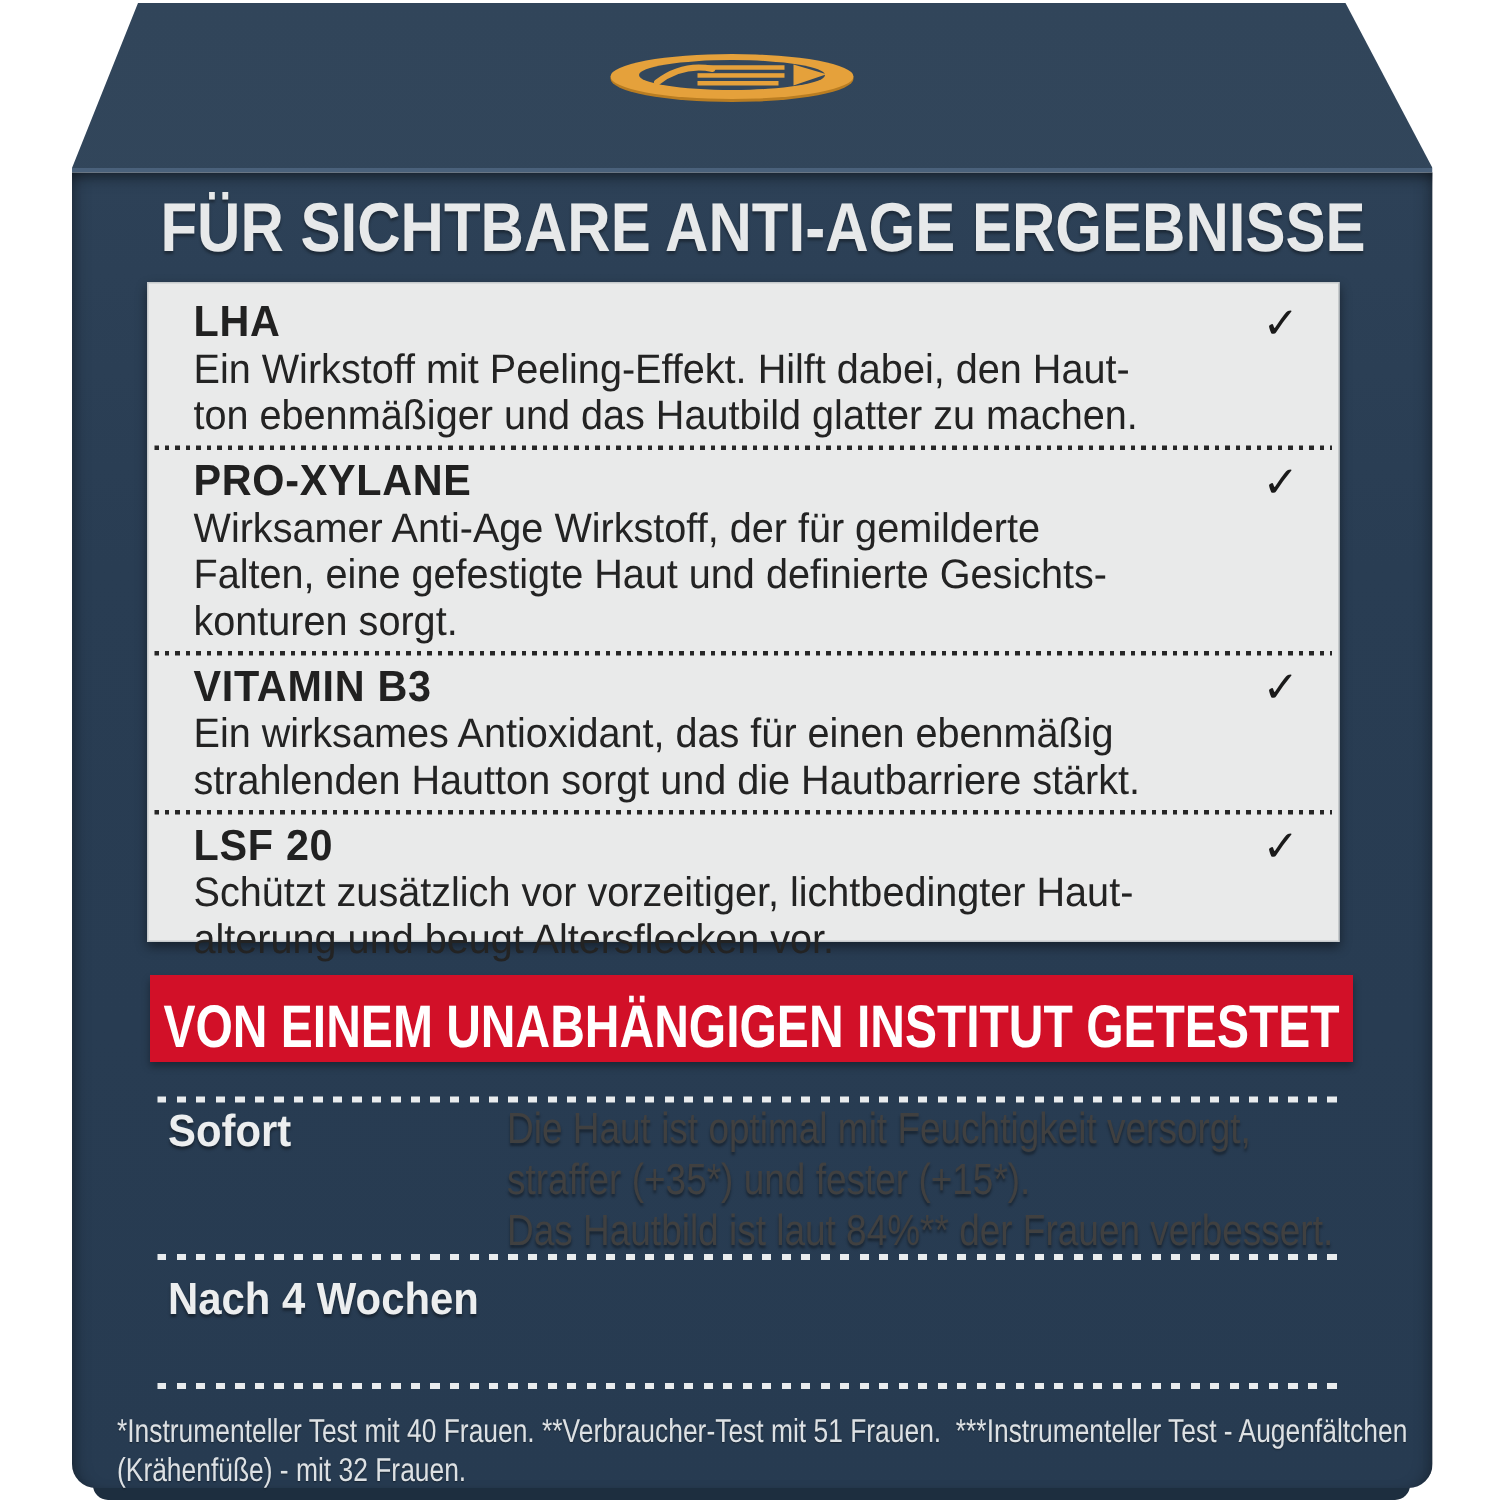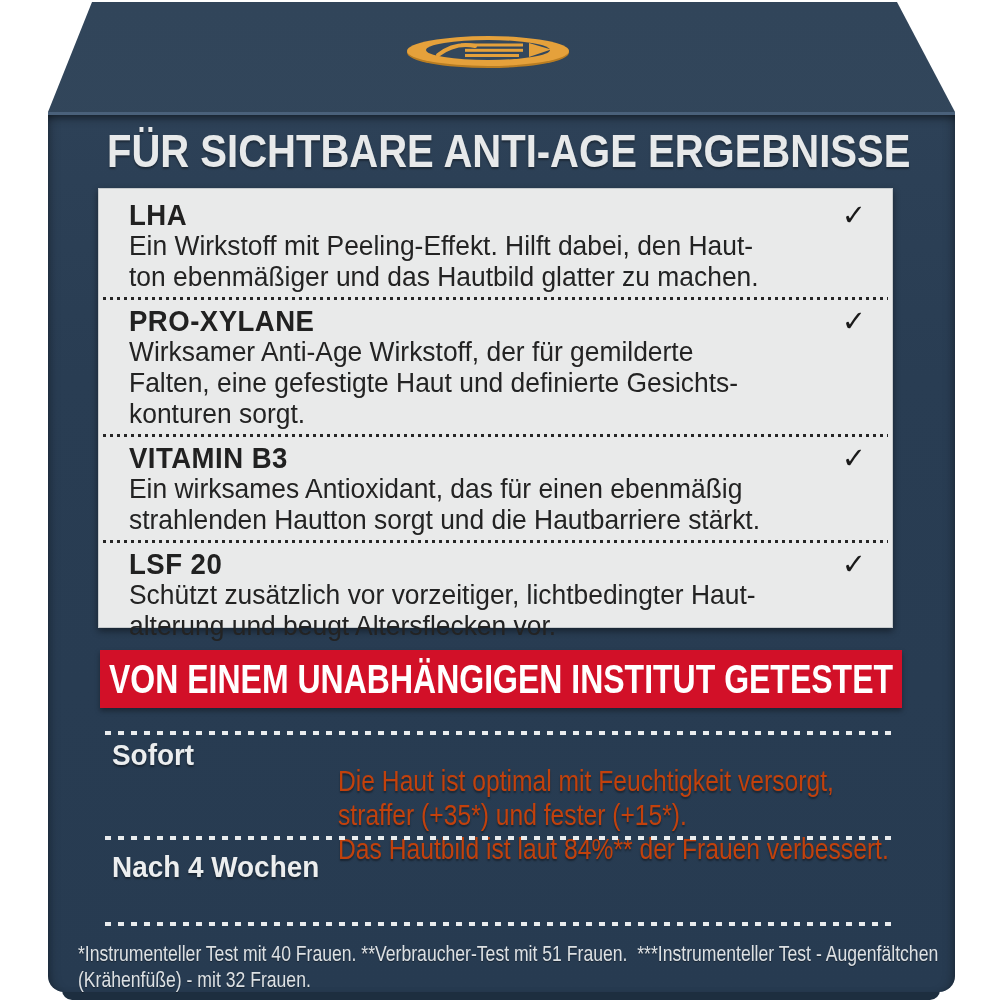--- a/index.html
+++ b/index.html
@@ -39,32 +39,32 @@
     transform:scaleX(0.95);transform-origin:0 50%;white-space:pre;}
   .check{font-size:29px;font-weight:400;color:#1a1a1a;}
   .sec-line{font-size:27.5px;line-height:31px;color:#232323;
     transform:scaleX(0.96);transform-origin:0 50%;white-space:pre;}
   .divider-dark{height:3px;margin:5px -22px 4px -26px;
     background:repeating-linear-gradient(90deg,#262626 0 3px,transparent 3px 7px);}
 
   
   .red-banner{position:absolute;left:100px;top:650px;width:802px;height:58px;
     background:#d21028;color:#ffffff;font-weight:bold;font-size:40px;
-    display:flex;align-items:center;justify-content:center;
+    display:flex;align-items:flex-end;justify-content:center;
     box-shadow:0 3px 5px rgba(0,0,0,.35);}
   .red-banner .inner{transform:scaleX(0.80);transform-origin:50% 50%;white-space:pre;}
 
   
   .wdot{position:absolute;left:105px;width:790px;height:4px;
     background:repeating-linear-gradient(90deg,#e9ecee 0 6px,transparent 6px 13px);}
   .result-label{position:absolute;left:112px;font-size:30px;font-weight:bold;color:#eceeef;
     transform:scaleX(0.93);transform-origin:0 50%;white-space:pre;
     text-shadow:0 2px 2px rgba(0,0,0,.4);}
-  .result-desc{position:absolute;left:338px;color:#c2410c;
-    text-shadow:0 2px 2px rgba(0,0,0,.4);margin-top:28px;}
+  .result-desc{position:absolute;left:338px;color:#404040;
+    text-shadow:0 2px 2px rgba(0,0,0,.4);}
   .result-desc .dline{font-size:29px;line-height:34px;
     transform:scaleX(0.85);transform-origin:0 50%;white-space:pre;}
 
   
   .footnote{position:absolute;left:78px;top:941px;color:#dde1e4;
     text-shadow:0 1px 1px rgba(0,0,0,.4);}
   .footnote .fline{font-size:22px;line-height:26px;
     transform:scaleX(0.80);transform-origin:0 50%;white-space:pre;}
 </style>
 </head>

